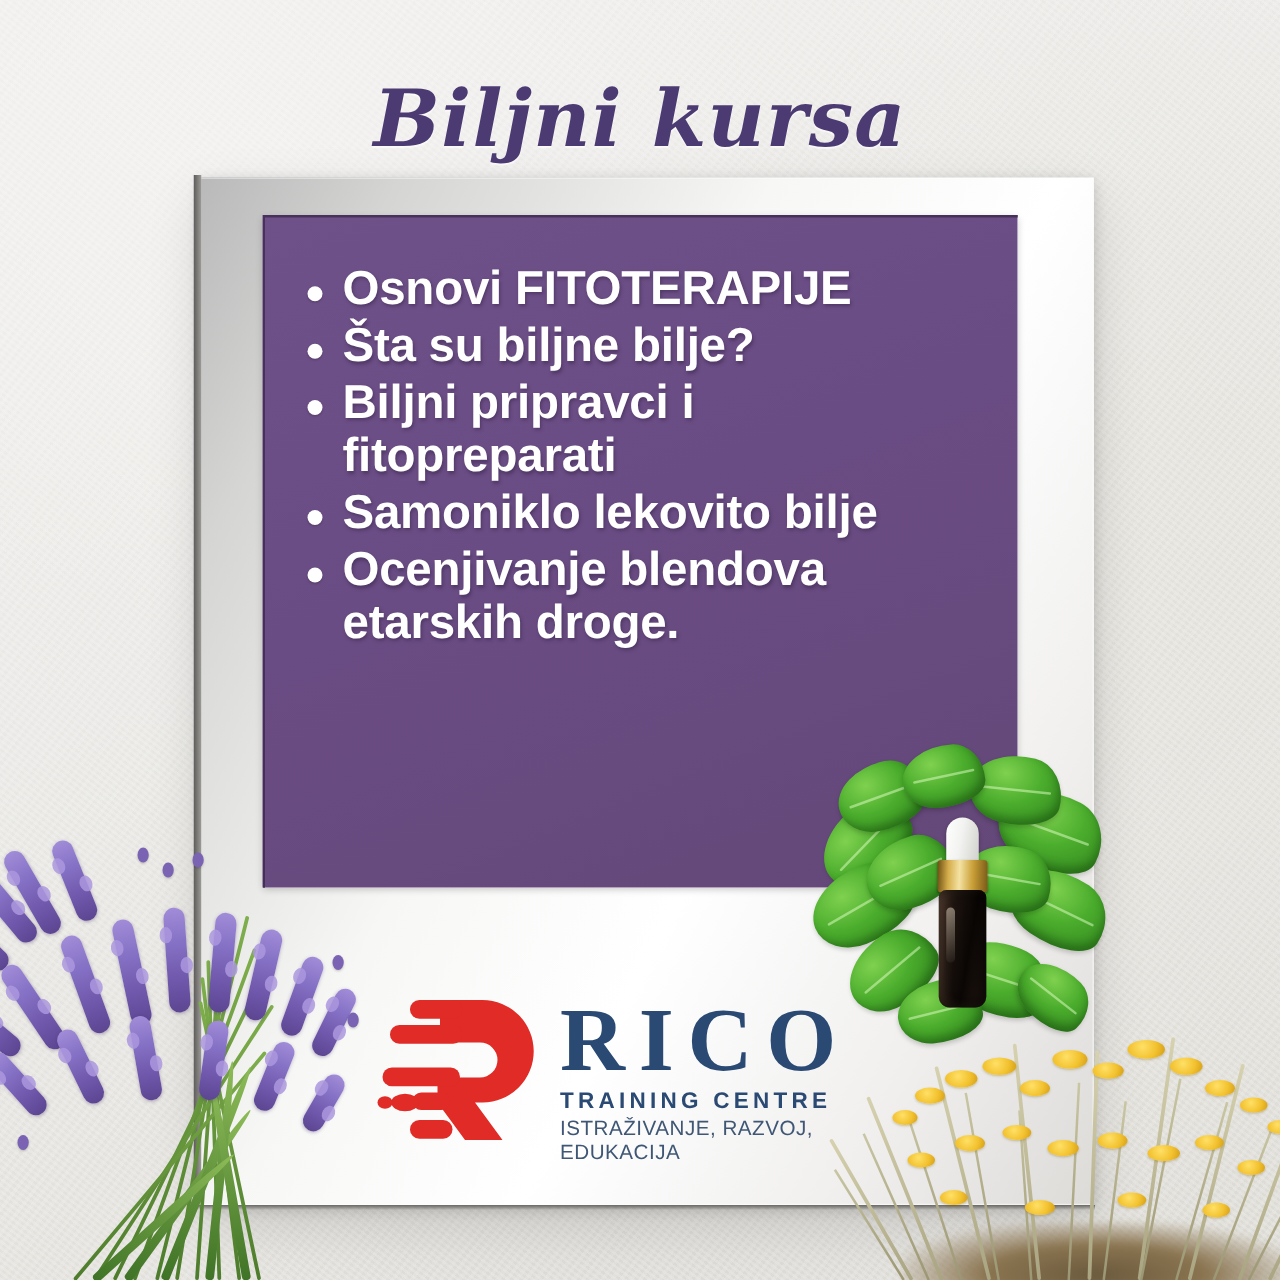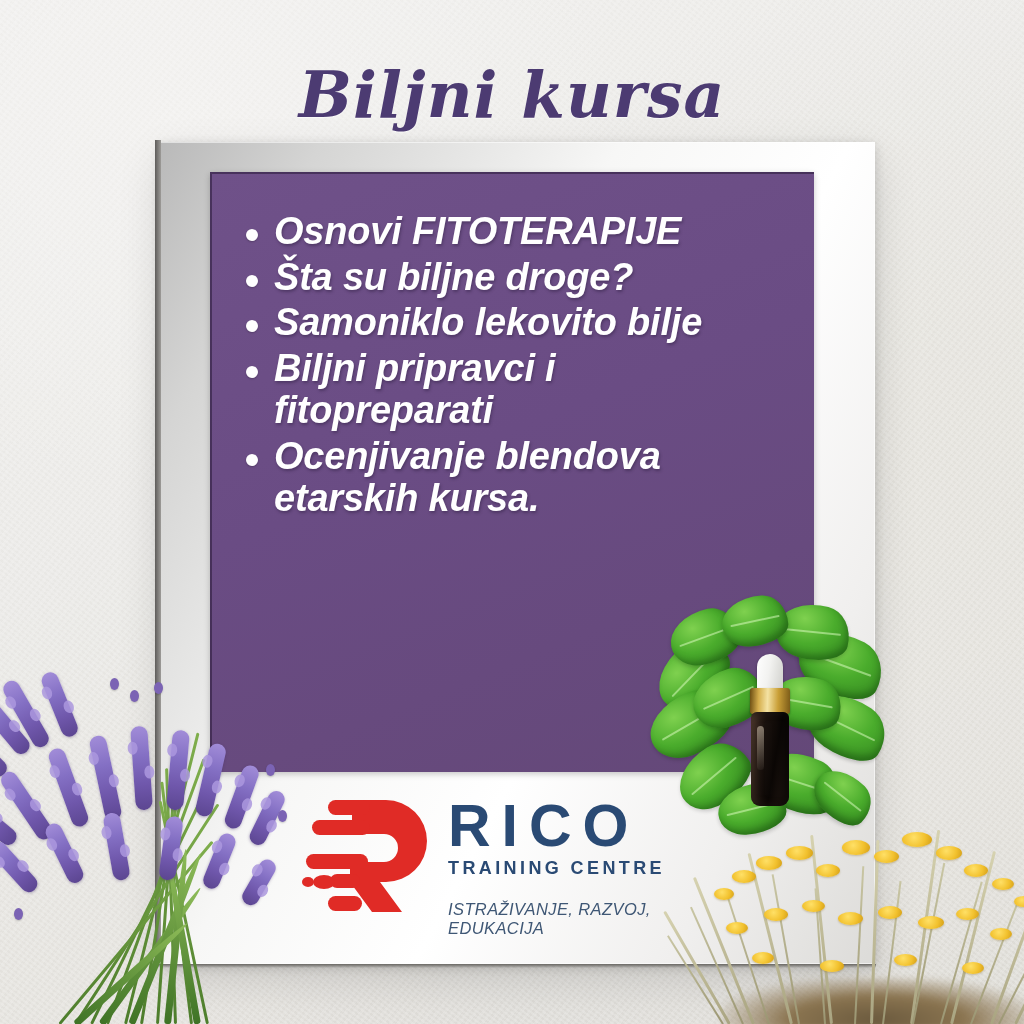--- a/index.html
+++ b/index.html
@@ -58,28 +58,27 @@
   }
   #frame::after {            
     content:""; position:absolute; left:-5px; bottom:-4px;
     width:calc(100% + 6px); height:4px;
     background:linear-gradient(180deg,#6a6864,rgba(130,128,124,0));
   }
 
   
   #panel {
     position:absolute;
-    left:210px; top:172px; width:604px; height:600px;
+    left:210px; top:172px; width:604px; height:538px;
     background:linear-gradient(158deg,#6f5189 0%,#6a4c84 45%,#644878 100%);
     box-shadow:
       inset 2px 2px 0 rgba(40,26,55,.55),
       0 2px 6px rgba(0,0,0,.22);
     z-index:5;
     overflow:hidden;
-    font-style:italic;
   }
 
   
   #list { position:absolute; left:36px; top:38px; right:18px; }
   .li {
     display:flex; align-items:flex-start;
     margin-bottom:3px;
   }
   .dot {
     flex:0 0 auto;
@@ -190,31 +189,31 @@
   }
 
   
   #logo {
     position:absolute; left:300px; top:792px; width:430px; height:132px;
     z-index:10; display:flex; align-items:flex-start;
   }
   #logo-mark { position:relative; width:140px; height:125px; flex:0 0 auto; }
   #logo-text { margin-left:8px; padding-top:6px; }
   #rico-word {
-    font-size:59px; font-weight:700; letter-spacing:11px;
+    font-size:72px; font-weight:700; letter-spacing:11px;
     color:#2a4a74; line-height:.95;
-    font-family:Liberation Sans, sans-serif;
+    font-family:Liberation Serif, serif;
   }
   #tc-word {
     font-size:18px; font-weight:700; letter-spacing:3.4px;
     color:#2a4a74; margin-top:4px;
   }
   #slogan-word {
     font-size:16.5px; font-weight:400; letter-spacing:.4px;
-    color:#3f5775; margin-top:21px;font-style:italic;
+    color:#3f5775; margin-top:3px;
   }
 </style>
 </head>
 <body>
 
 <div id="poster">
 
   <div id="grain"></div>
 
   <div id="title">Biljni kursa</div>
@@ -222,33 +221,33 @@
   <div id="frame"></div>
 
   <div id="panel">
     <div id="list">
       <div class="li">
         <span class="dot"></span>
         <span class="txt">Osnovi FITOTERAPIJE</span>
       </div>
       <div class="li">
         <span class="dot"></span>
-        <span class="txt">Šta su biljne droge?</span>
+        <span class="txt">Šta su biljne bilje?</span>
+      </div>
+      <div class="li">
+        <span class="dot"></span>
+        <span class="txt">Biljni pripravci i fitopreparati</span>
       </div>
       <div class="li">
         <span class="dot"></span>
         <span class="txt">Samoniklo lekovito bilje</span>
       </div>
       <div class="li">
         <span class="dot"></span>
-        <span class="txt">Biljni pripravci i fitopreparati</span>
-      </div>
-      <div class="li">
-        <span class="dot"></span>
-        <span class="txt">Ocenjivanje blendova etarskih kursa.</span>
+        <span class="txt">Ocenjivanje blendova etarskih droge.</span>
       </div>
     </div>
   </div>
 
   <div id="mint">
 
     <div class="leaf" style="left:6px;  top:48px;  width:78px; height:58px; transform:rotate(-38deg);"></div>
     <div class="leaf" style="left:150px; top:36px; width:86px; height:62px; transform:rotate(28deg);"></div>
     <div class="leaf" style="left:22px;  top:12px; width:70px; height:54px; transform:rotate(-12deg);"></div>
     <div class="leaf" style="left:128px; top:6px;  width:74px; height:56px; transform:rotate(14deg);"></div>

